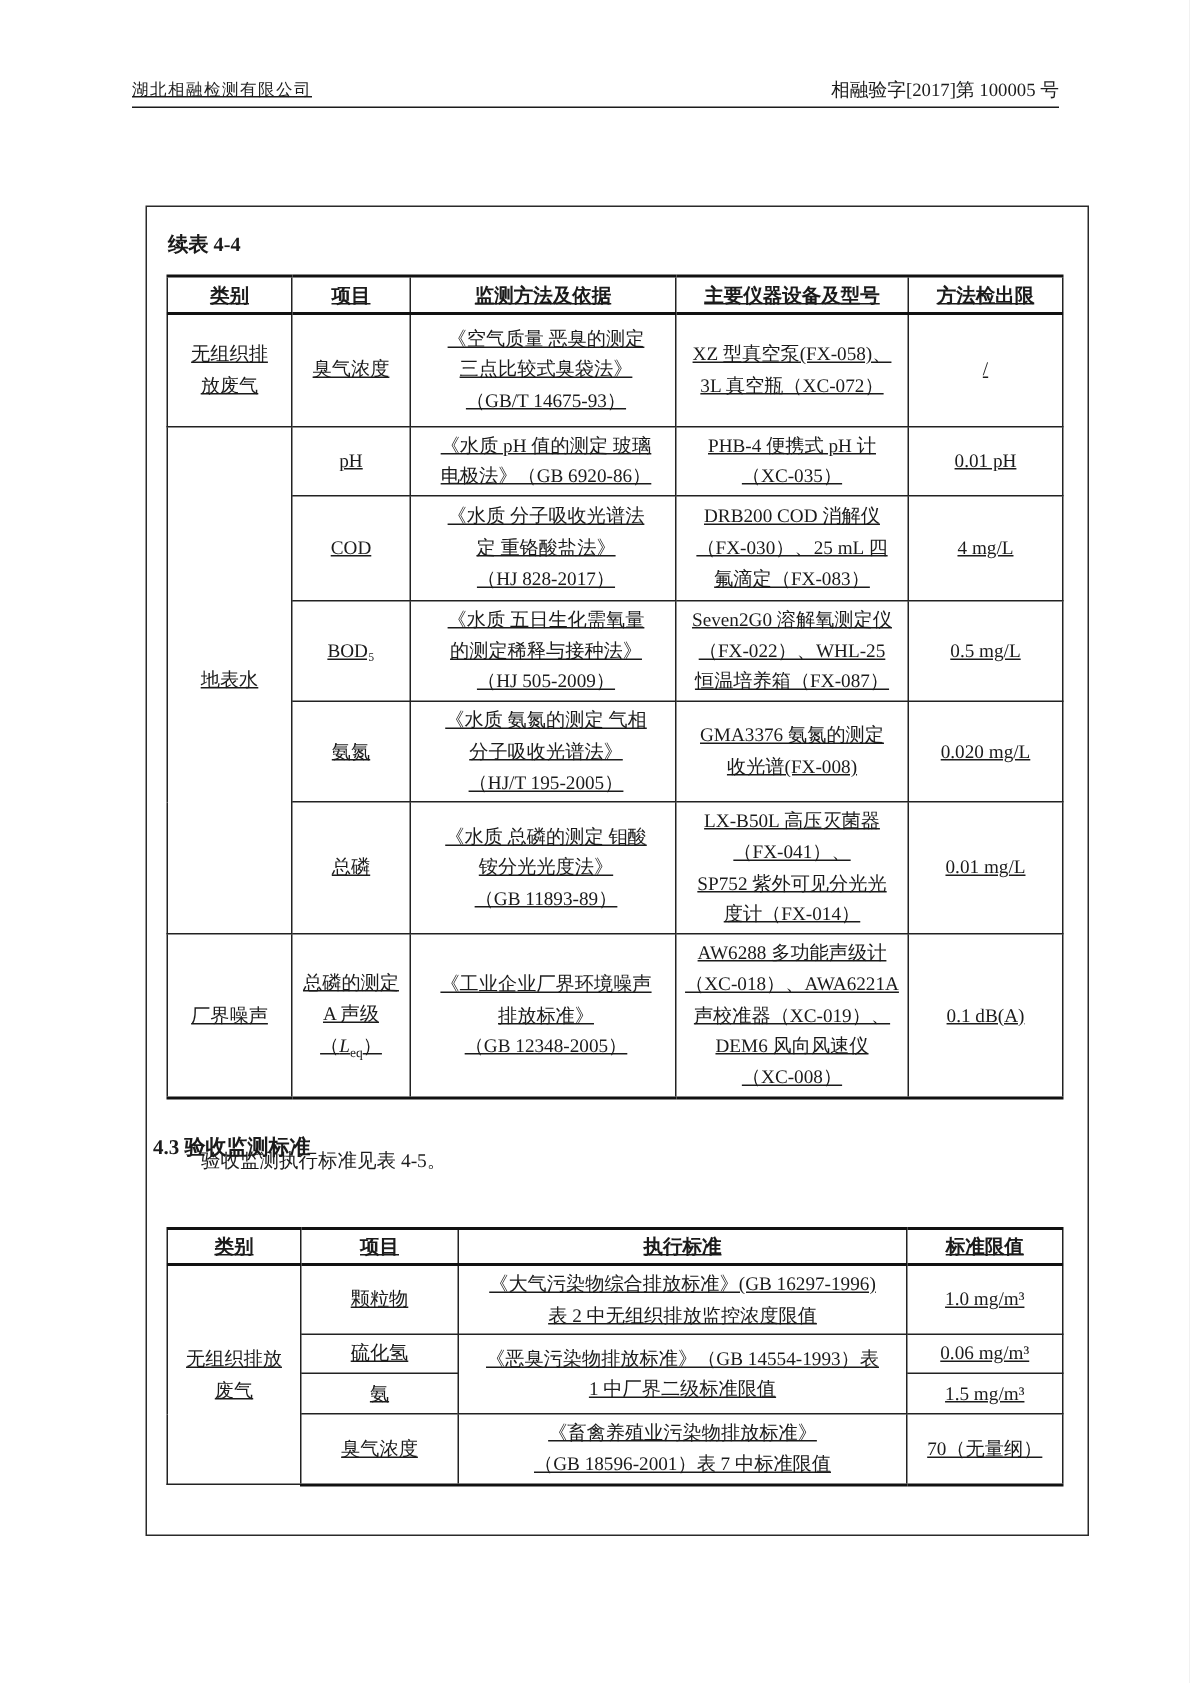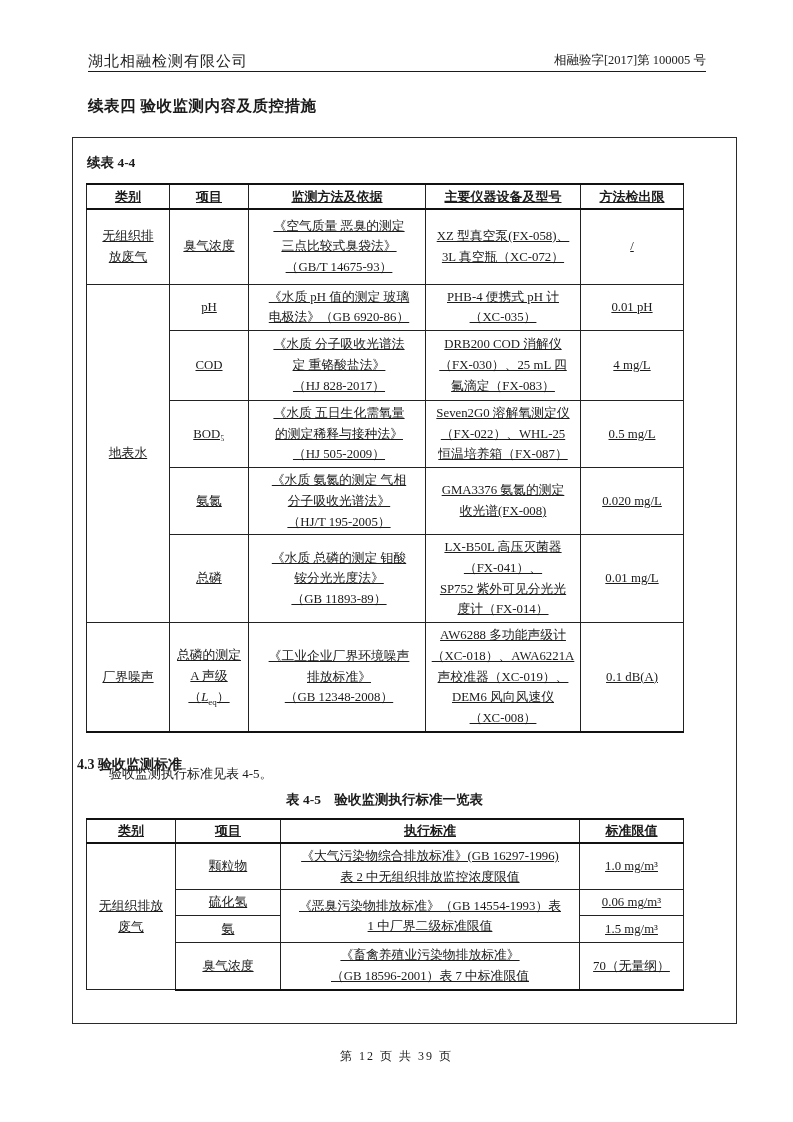--- a/index.html
+++ b/index.html
@@ -1,22 +1,22 @@
 <!DOCTYPE html>
 <html><head>
 <meta charset="utf-8">
 <style>
   html,body{margin:0;padding:0;background:#e8e8e8;}
   .page{position:relative;width:793px;height:1122px;background:#ffffff;margin:0 auto;
         font-family:"Liberation Serif","DejaVu Serif",serif;color:#1b1b1b;overflow:hidden;}
-  .hdr-left{position:absolute;left:88px;top:52px;font-size:15px;letter-spacing:1px;}
+  .hdr-left{position:absolute;left:88px;top:52px;font-size:11px;letter-spacing:1px;text-decoration:underline;}
   .hdr-right{position:absolute;right:87px;top:52px;font-size:12.5px;}
   .hdr-rule{position:absolute;left:88px;top:71px;width:618px;border-top:1.6px solid #1b1b1b;}
   .doc-title{position:absolute;left:88px;top:96px;font-size:15.5px;font-weight:bold;letter-spacing:0.5px;}
-  .frame{position:absolute;left:72px;top:137px;width:627px;height:885px;border:1.5px solid #2a2a2a;padding-left:36px;}
+  .frame{position:absolute;left:97px;top:137px;width:627px;height:885px;border:1.5px solid #2a2a2a;}
   .cap44{position:absolute;left:14px;top:16px;font-size:13.5px;font-weight:bold;}
   .cap45{position:absolute;left:13px;top:653px;width:597px;text-align:center;font-size:13.5px;font-weight:bold;}
   .sec-head{position:absolute;left:4px;top:598px;font-size:14px;font-weight:bold;margin-top:20px;}
   .sec-par{position:absolute;left:36px;top:627px;font-size:13px;}
   .tbl{position:absolute;border-collapse:collapse;table-layout:fixed;text-decoration:underline;}
   .t44{left:13px;top:45px;width:597px;}
   .t45{left:13px;top:680px;width:597px;}
   .tbl th{border:1px solid #222;border-top:2px solid #111;border-bottom:2px solid #111;
           font-weight:bold;font-size:13px;text-align:center;padding:2px;}
   .tbl td{border:1px solid #222;font-size:12.8px;vertical-align:middle;line-height:1.62;}
@@ -31,21 +31,20 @@
 </style>
 </head>
 <body>
 
 <div class="page">
 
   <div class="hdr-left">湖北相融检测有限公司</div>
   <div class="hdr-right">相融验字[2017]第 100005 号</div>
   <div class="hdr-rule"></div>
 
-  <div class="doc-title">续表四 验收监测内容及质控措施</div>
 
   <div class="frame">
 
     <div class="cap44">续表 4-4</div>
 
     <table class="tbl t44">
       <colgroup>
           <col style="width:83px">
           <col style="width:79px">
           <col style="width:177px">
@@ -151,38 +150,37 @@
         <tr class="r7 last">
           <td class="cell-c">厂界噪声</td>
           <td class="cell-c">
             <div>总磷的测定</div>
             <div>A 声级</div>
             <div><span>（</span><span class="itl">L</span><sub>eq</sub><span>）</span></div>
           </td>
           <td class="cell-l">
             <div>《工业企业厂界环境噪声</div>
             <div>排放标准》</div>
-            <div>（GB 12348-2008）</div>
+            <div>（GB 12348-2005）</div>
           </td>
           <td class="cell-c">
             <div>AW6288 多功能声级计</div>
             <div>（XC-018）、AWA6221A</div>
             <div>声校准器（XC-019）、</div>
             <div>DEM6 风向风速仪</div>
             <div>（XC-008）</div>
           </td>
           <td class="cell-c">0.1 dB(A)</td>
         </tr>
       </tbody>
     </table>
 
     <div class="sec-head">4.3 验收监测标准</div>
     <div class="sec-par">验收监测执行标准见表 4-5。</div>
 
-    <div class="cap45">表 4-5　验收监测执行标准一览表</div>
 
     <table class="tbl t45">
       <colgroup>
           <col style="width:89px">
           <col style="width:105px">
           <col style="width:299px">
           <col style="width:104px">
         </colgroup>
       <thead>
         <tr class="r-h45">
@@ -223,15 +221,14 @@
             <div>《畜禽养殖业污染物排放标准》</div>
             <div>（GB 18596-2001）表 7 中标准限值</div>
           </td>
           <td class="cell-c">70（无量纲）</td>
         </tr>
       </tbody>
     </table>
 
   </div>
 
-  <div class="footer">第 12 页 共 39 页</div>
 
 </div>
 
 </body></html>

